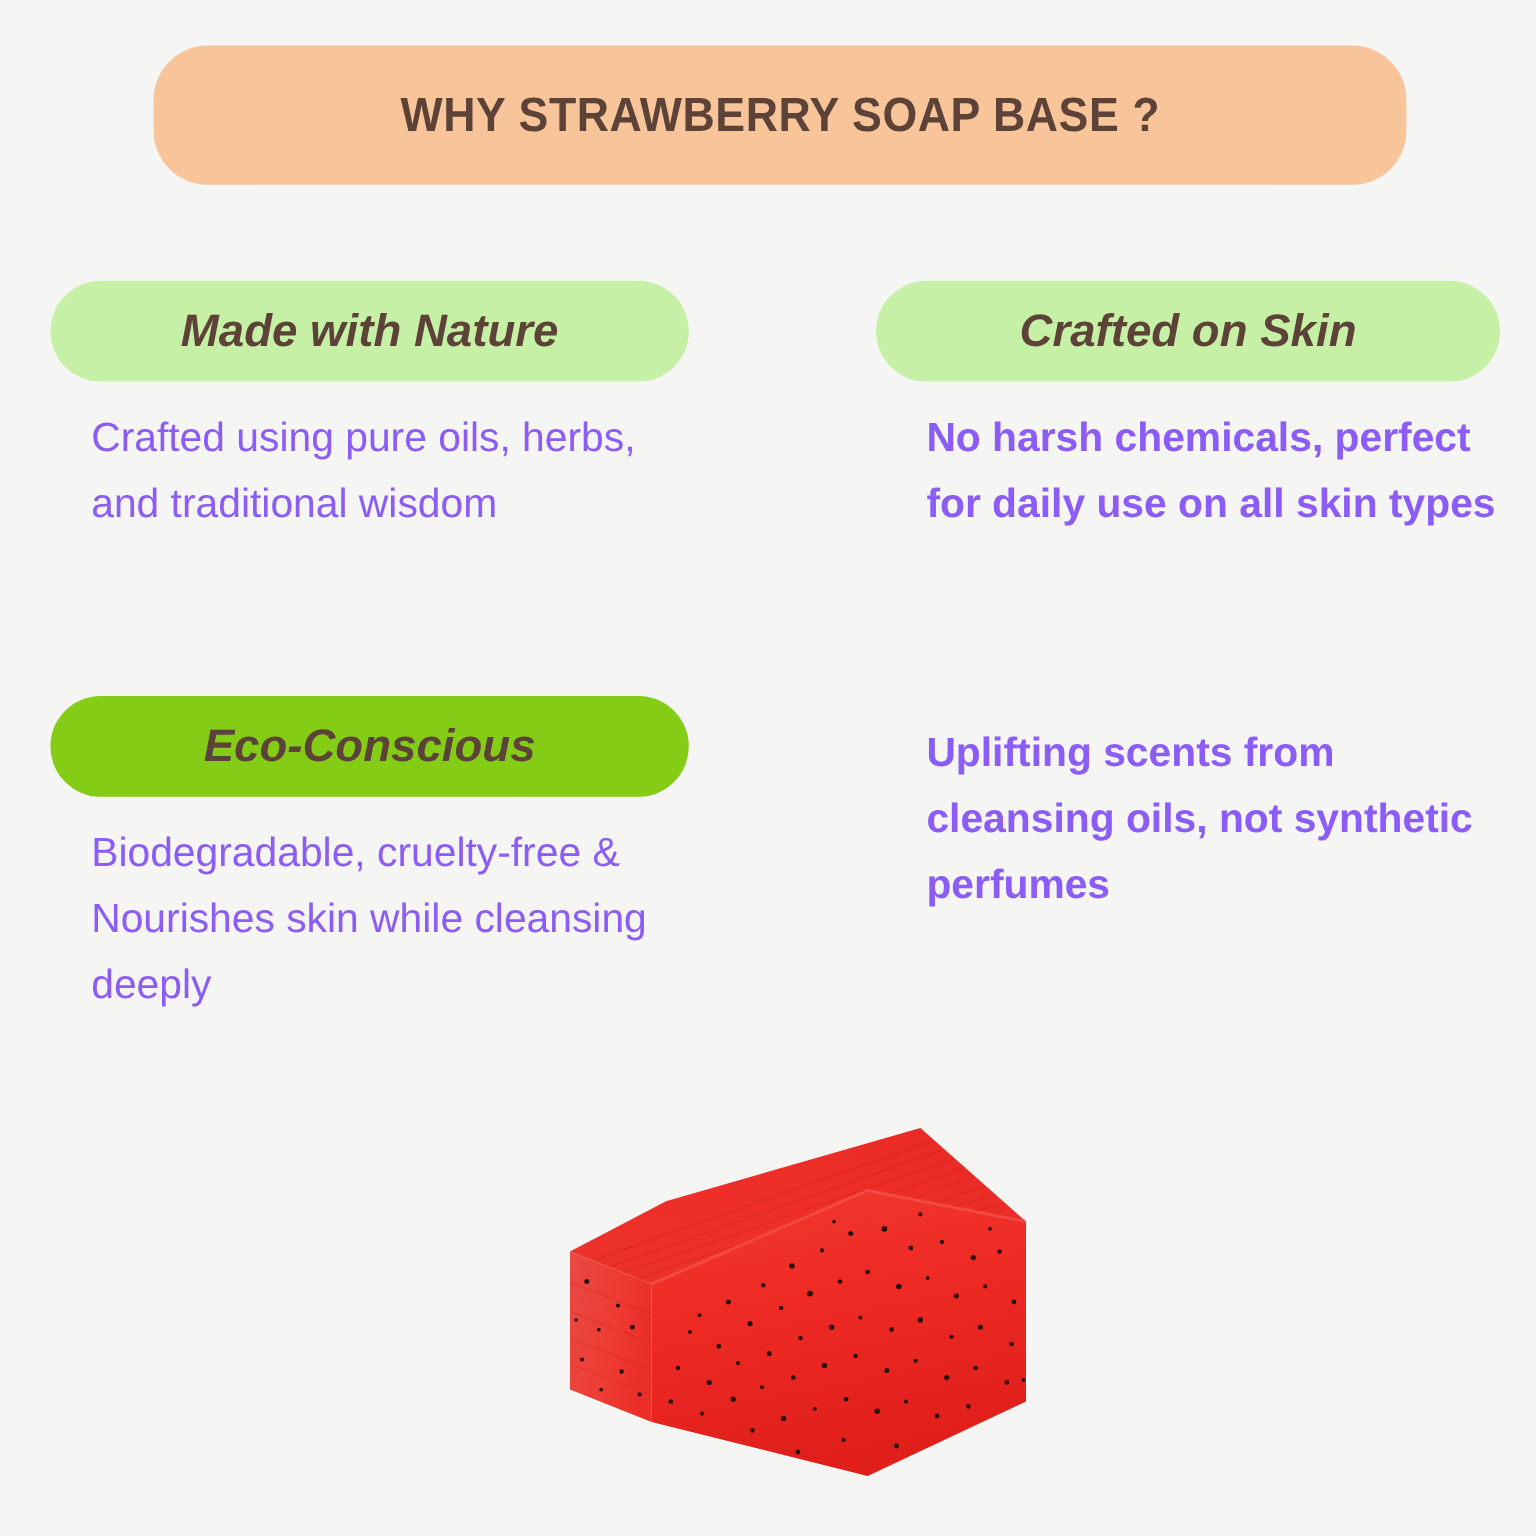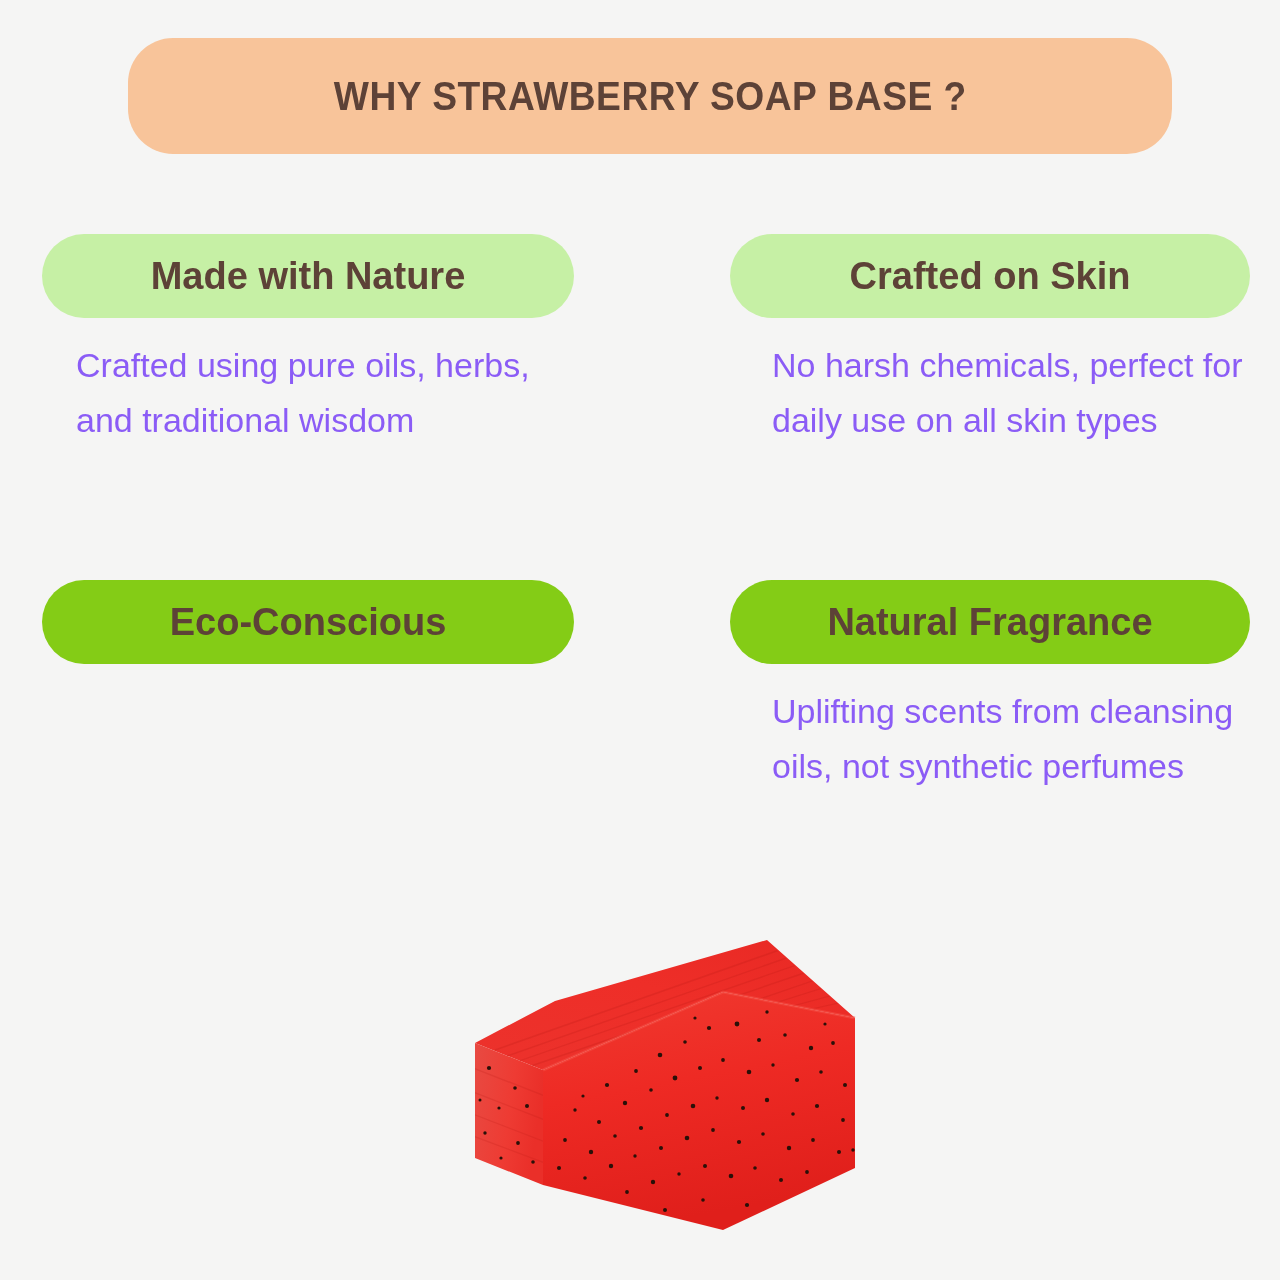--- a/index.html
+++ b/index.html
@@ -75,34 +75,36 @@
     padding: 0 14px;
   }
   .badge-green { background: #c6f0a5; }
   .badge-peach { background: #84cc16; }
   .badge-text {
     font-size: 38px;
     font-weight: bold;
     color: #5d4237;
     white-space: nowrap;
     line-height: 1;
+    font-style: italic;
   }
 
   .desc {
     margin-top: 20px;
     padding-left: 34px;
     padding-right: 6px;
     font-size: 34px;
     line-height: 1.62;
     color: #8b5cf6;
     font-weight: 400;
   }
   .cell.col-right .desc {
     padding-left: 42px;
     padding-right: 0;
+    font-weight: bold;
   }
 
   
   .soap-wrap {
     position: absolute;
     left: 455px;
     top: 900px;
     width: 420px;
     height: 360px;
   }
@@ -136,26 +138,24 @@
       </div>
 
     </div>
 
     <div class="row row-2">
 
       <div class="cell col-left">
         <div class="badge badge-peach">
           <span class="badge-text">Eco-Conscious</span>
         </div>
+        <div class="desc">Biodegradable, cruelty-free &amp; Nourishes skin while cleansing deeply</div>
       </div>
 
       <div class="cell col-right">
-        <div class="badge badge-peach">
-          <span class="badge-text">Natural Fragrance</span>
-        </div>
         <div class="desc">Uplifting scents from cleansing oils, not synthetic perfumes</div>
       </div>
 
     </div>
 
   </div>
 
   <div class="soap-wrap">
     <svg class="soap-svg" width="420" height="360" viewBox="0 0 420 360">
       <defs>

